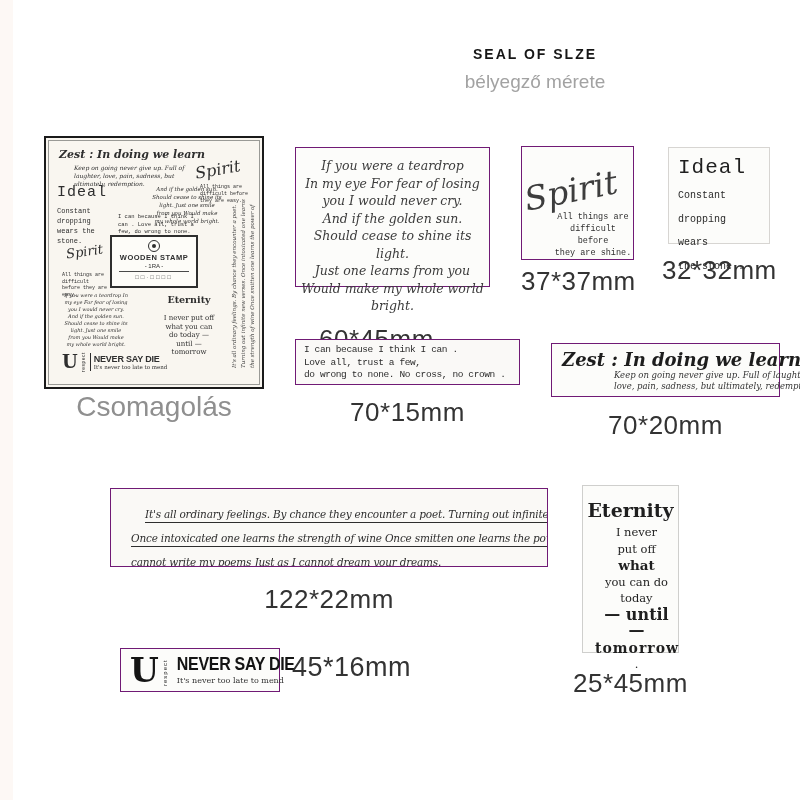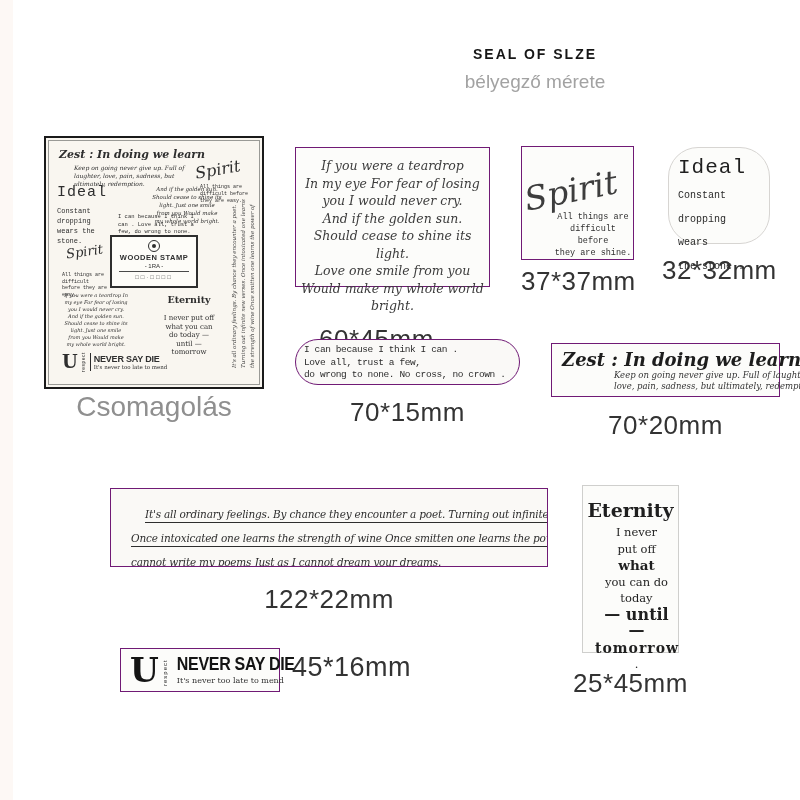--- a/index.html
+++ b/index.html
@@ -3,21 +3,21 @@
 <meta charset="utf-8">
 <style>
   html,body{margin:0;padding:0;}
   body{
     width:800px;height:800px;position:relative;overflow:hidden;
     background:#ffffff;color:#2b2b2b;
     font-family:"Liberation Sans",sans-serif;
   }
   .abs{position:absolute;}
   .script{font-family:"DejaVu Serif",serif;font-style:italic;}
-  .typew{font-family:"Liberation Mono",monospace;border-radius:30px;}
+  .typew{font-family:"Liberation Mono",monospace;}
 
   
   .hdr{position:absolute;left:400px;top:46px;width:270px;text-align:center;}
   .hdr-title{font-size:14px;font-weight:bold;letter-spacing:2px;color:#161616;}
   .hdr-sub{margin-top:9px;font-size:19px;color:#a2a2a2;}
 
   
   .pack{position:absolute;left:44px;top:136px;width:220px;height:253px;
     background:#f9f6f0;border:2px solid #1a1a1a;box-sizing:border-box;}
   .pack-inner{position:absolute;inset:2px;border:1px solid #9a9a96;}
@@ -165,21 +165,21 @@
   </div>
 </div>
 <div class="pack-caption">Csomagolás</div>
 
 <div class="tile script tA">
   <div class="pline">If you were a teardrop</div>
   <div class="pline">In my eye For fear of losing</div>
   <div class="pline">you I would never cry.</div>
   <div class="pline">And if the golden sun.</div>
   <div class="pline">Should cease to shine its light.</div>
-  <div class="pline">Love one smile from you</div>
+  <div class="pline">Just one learns from you</div>
   <div class="pline">Would make my whole world bright.</div>
 </div>
 <div class="size-label" style="left:279px;top:296px;width:195px;margin-top:28px;">60*45mm</div>
 
 <div class="tile tB">
   <div class="spirit-big script">Spirit</div>
   <div class="tB-sub typew">
     <div>All things are</div>
     <div>difficult before</div>
     <div>they are shine.</div>

